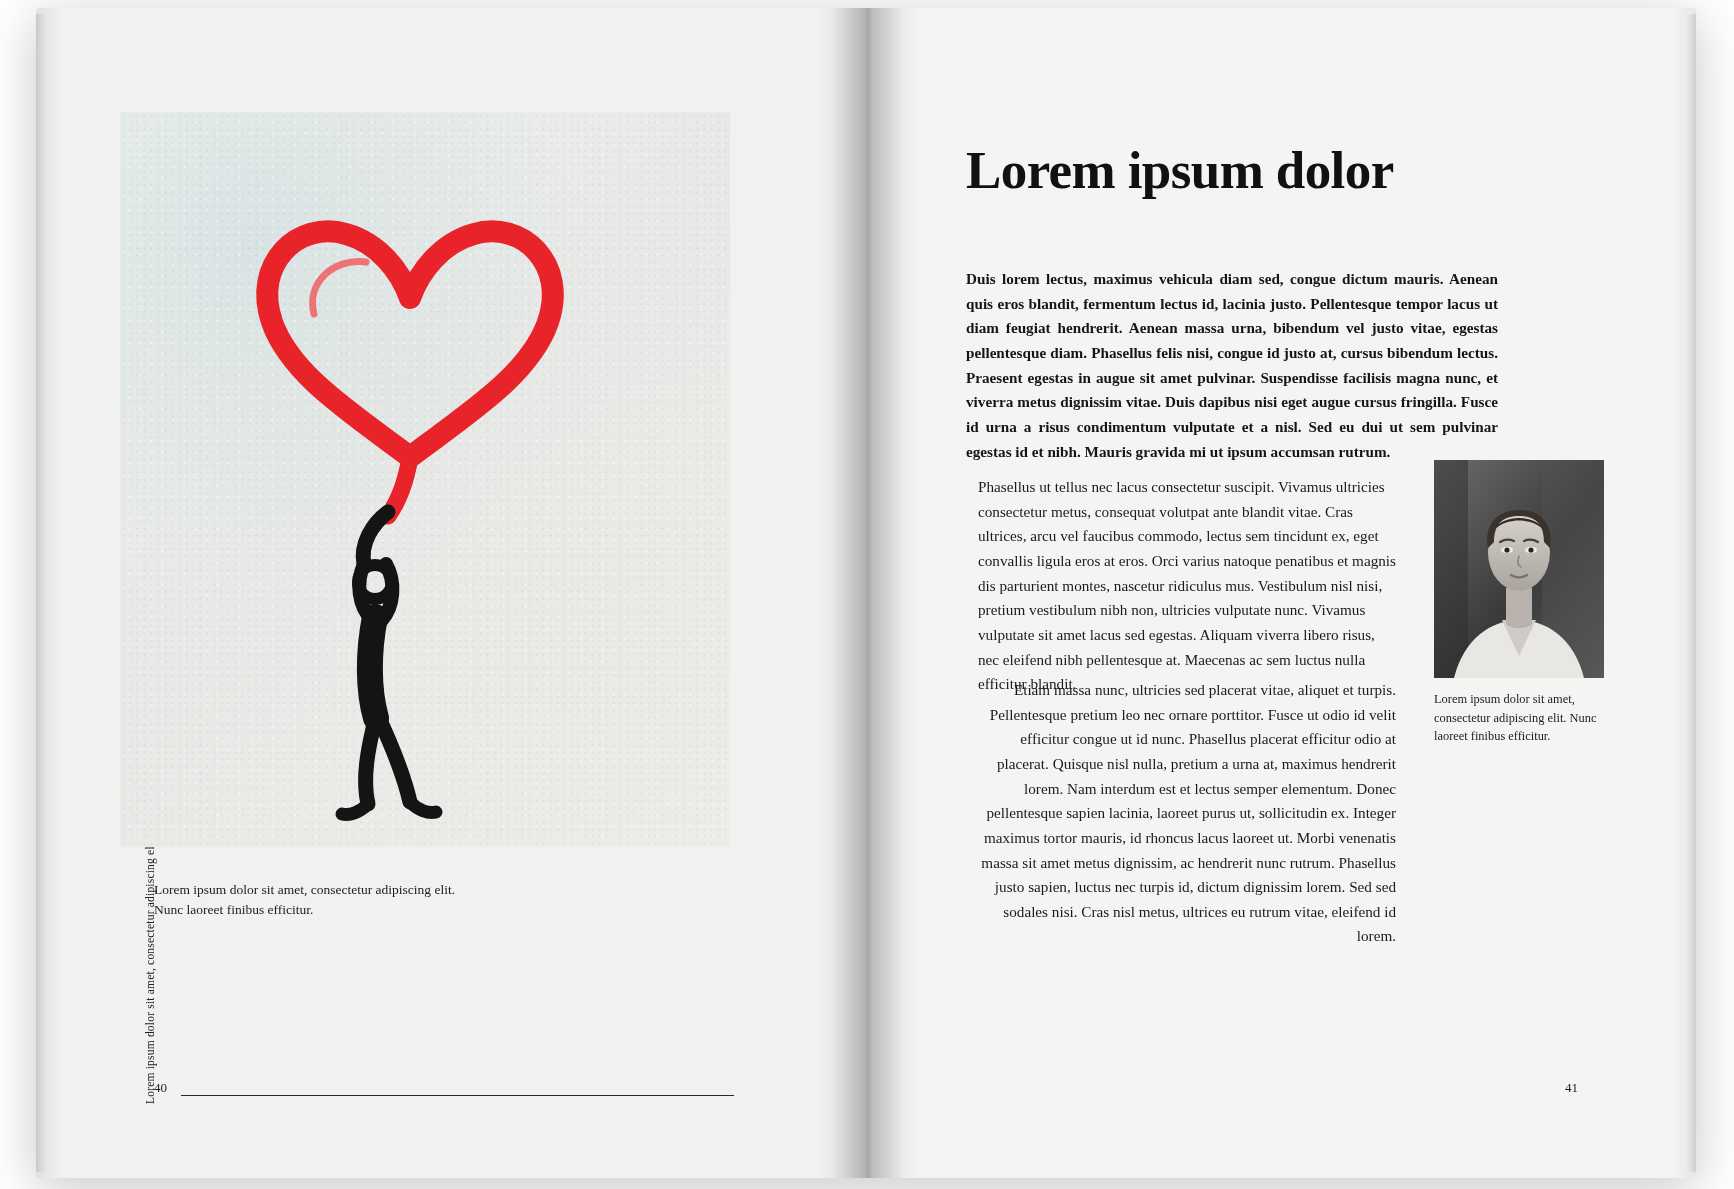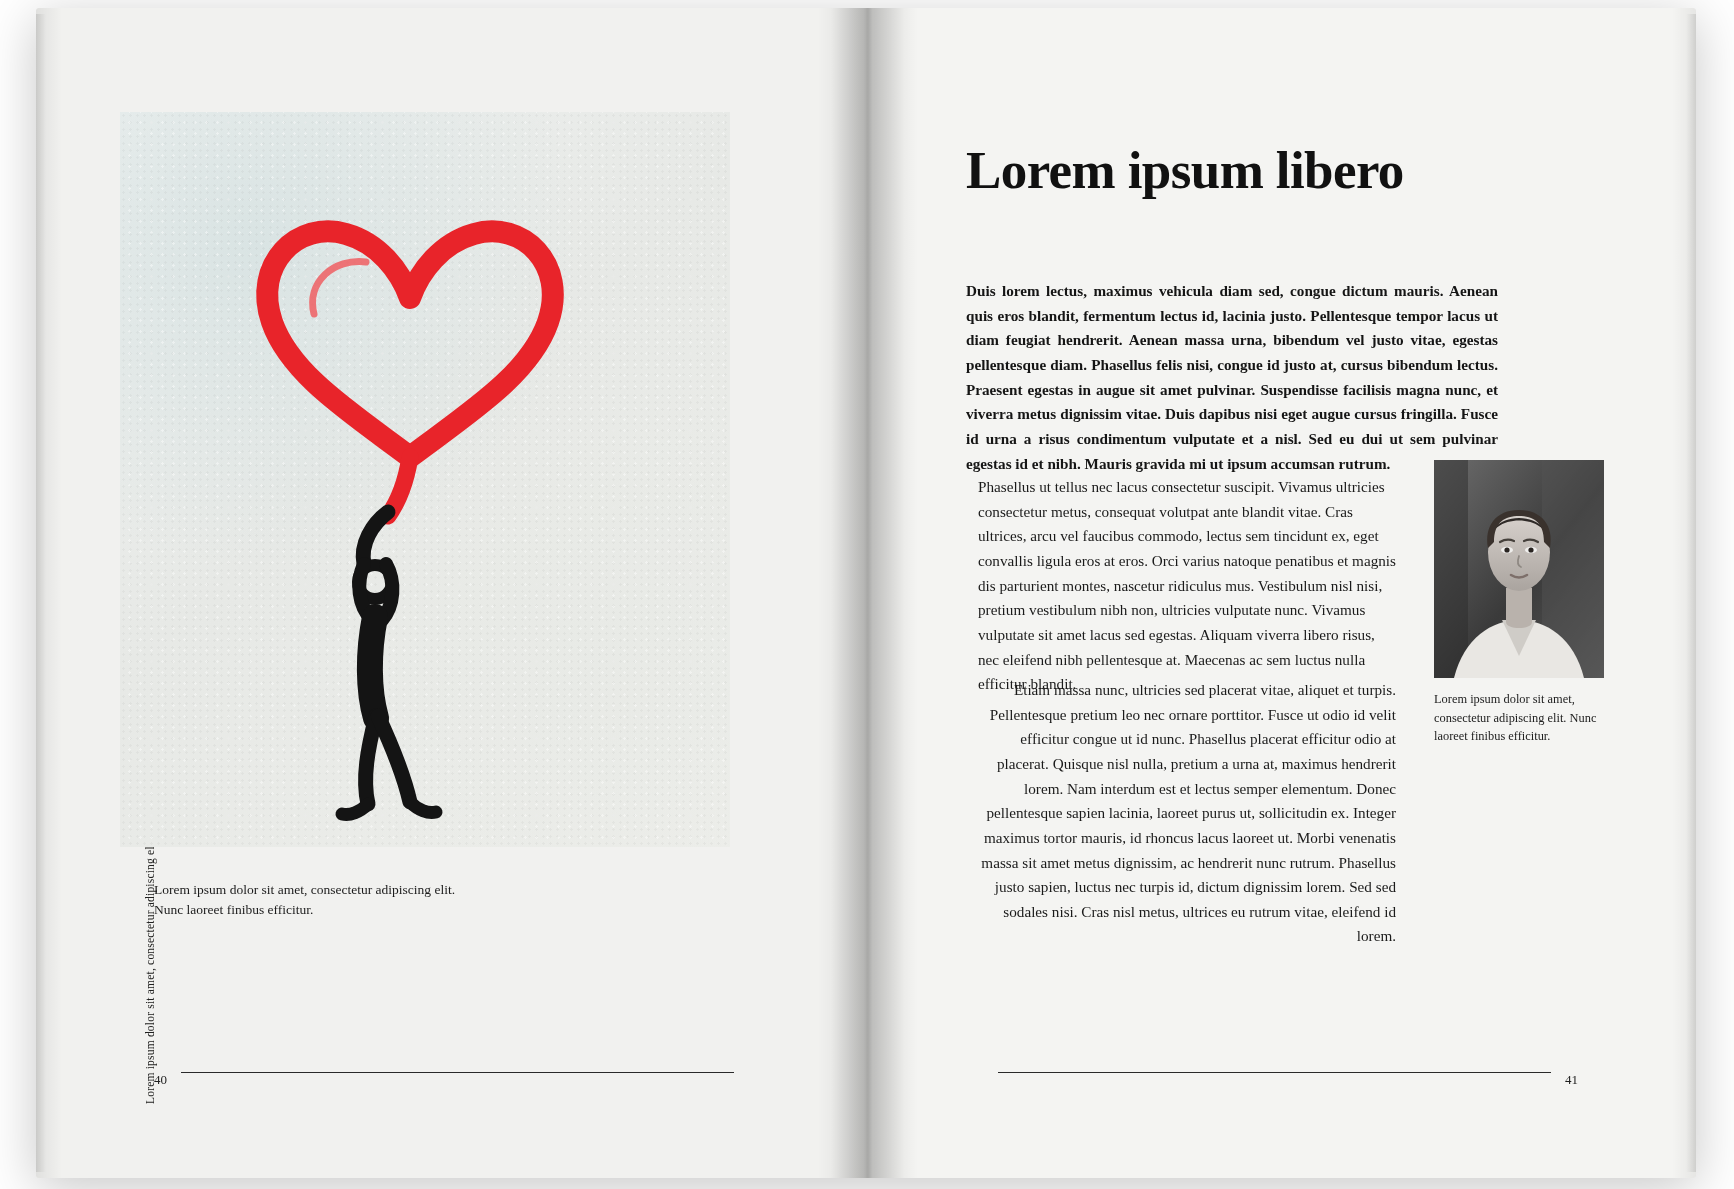--- a/index.html
+++ b/index.html
@@ -143,53 +143,53 @@
   .side-label-wrap {
     position: absolute;
     left: 82px;
     top: 400px;
     width: 0;
     height: 0;
   }
 
   .folio {
     position: absolute;
-    bottom: 90px;
+    bottom: 82px;
     display: flex;
-    align-items: flex-start;
+    align-items: flex-end;
     gap: 14px;
     font-family: "Liberation Serif", serif;
     font-size: 13px;
     color: #1e1e1e;
   }
   .folio .rule {
     height: 1px;
     background: #2a2a2a;
   }
   .folio-left { left: 118px; width: 580px; }
   .folio-left .rule { flex: 1; }
-  .folio-right { right: 118px; width: 580px; justify-content: flex-end; }
+  .folio-right { right: 118px; width: 580px; justify-content: flex-end; flex-direction: column; }
   .folio-right .rule { flex: 1; }
 
   
   .headline {
     position: absolute;
     left: 100px;
     top: 96px;
     font-family: "Liberation Serif", serif;
     font-weight: 700;
     font-size: 53px;
     letter-spacing: -0.6px;
     color: #111111;
   }
 
   .lede {
     position: absolute;
     left: 100px;
-    top: 256px;
+    top: 244px;
     width: 532px;
     font-family: "Liberation Serif", serif;
     font-weight: 700;
     font-size: 15.2px;
     line-height: 1.62;
     color: #151515;
     text-align: justify;
   }
 
   .body-col {
@@ -274,21 +274,21 @@
 
       <div class="folio folio-left">
         <span>40</span>
         <span class="rule"></span>
       </div>
     </div>
 
     <div class="page page-right">
       <div class="edge edge-right"></div>
 
-      <h1 class="headline">Lorem ipsum libero</h1>
+      <h1 class="headline">Lorem ipsum dolor</h1>
 
       <p class="lede">Duis lorem lectus, maximus vehicula diam sed, congue dictum mauris. Aenean quis eros blandit, fermentum lectus id, lacinia justo. Pellentesque tempor lacus ut diam feugiat hendrerit. Aenean massa urna, bibendum vel justo vitae, egestas pellentesque diam. Phasellus felis nisi, congue id justo at, cursus bibendum lectus. Praesent egestas in augue sit amet pulvinar. Suspendisse facilisis magna nunc, et viverra metus dignissim vitae. Duis dapibus nisi eget augue cursus fringilla. Fusce id urna a risus condimentum vulputate et a nisl. Sed eu dui ut sem pulvinar egestas id et nibh. Mauris gravida mi ut ipsum accumsan rutrum.</p>
 
       <p class="body-col body-1">Phasellus ut tellus nec lacus consectetur suscipit. Vivamus ultricies consectetur metus, consequat volutpat ante blandit vitae. Cras ultrices, arcu vel faucibus commodo, lectus sem tincidunt ex, eget convallis ligula eros at eros. Orci varius natoque penatibus et magnis dis parturient montes, nascetur ridiculus mus. Vestibulum nisl nisi, pretium vestibulum nibh non, ultricies vulputate nunc. Vivamus vulputate sit amet lacus sed egestas. Aliquam viverra libero risus, nec eleifend nibh pellentesque at. Maecenas ac sem luctus nulla efficitur blandit.</p>
 
       <p class="body-col body-2">Etiam massa nunc, ultricies sed placerat vitae, aliquet et turpis. Pellentesque pretium leo nec ornare porttitor. Fusce ut odio id velit efficitur congue ut id nunc. Phasellus placerat efficitur odio at placerat. Quisque nisl nulla, pretium a urna at, maximus hendrerit lorem. Nam interdum est et lectus semper elementum. Donec pellentesque sapien lacinia, laoreet purus ut, sollicitudin ex. Integer maximus tortor mauris, id rhoncus lacus laoreet ut. Morbi venenatis massa sit amet metus dignissim, ac hendrerit nunc rutrum. Phasellus justo sapien, luctus nec turpis id, dictum dignissim lorem. Sed sed sodales nisi. Cras nisl metus, ultrices eu rutrum vitae, eleifend id lorem.</p>
 
       <div class="portrait-figure">
         <div class="portrait">
           <svg viewBox="0 0 170 218">

